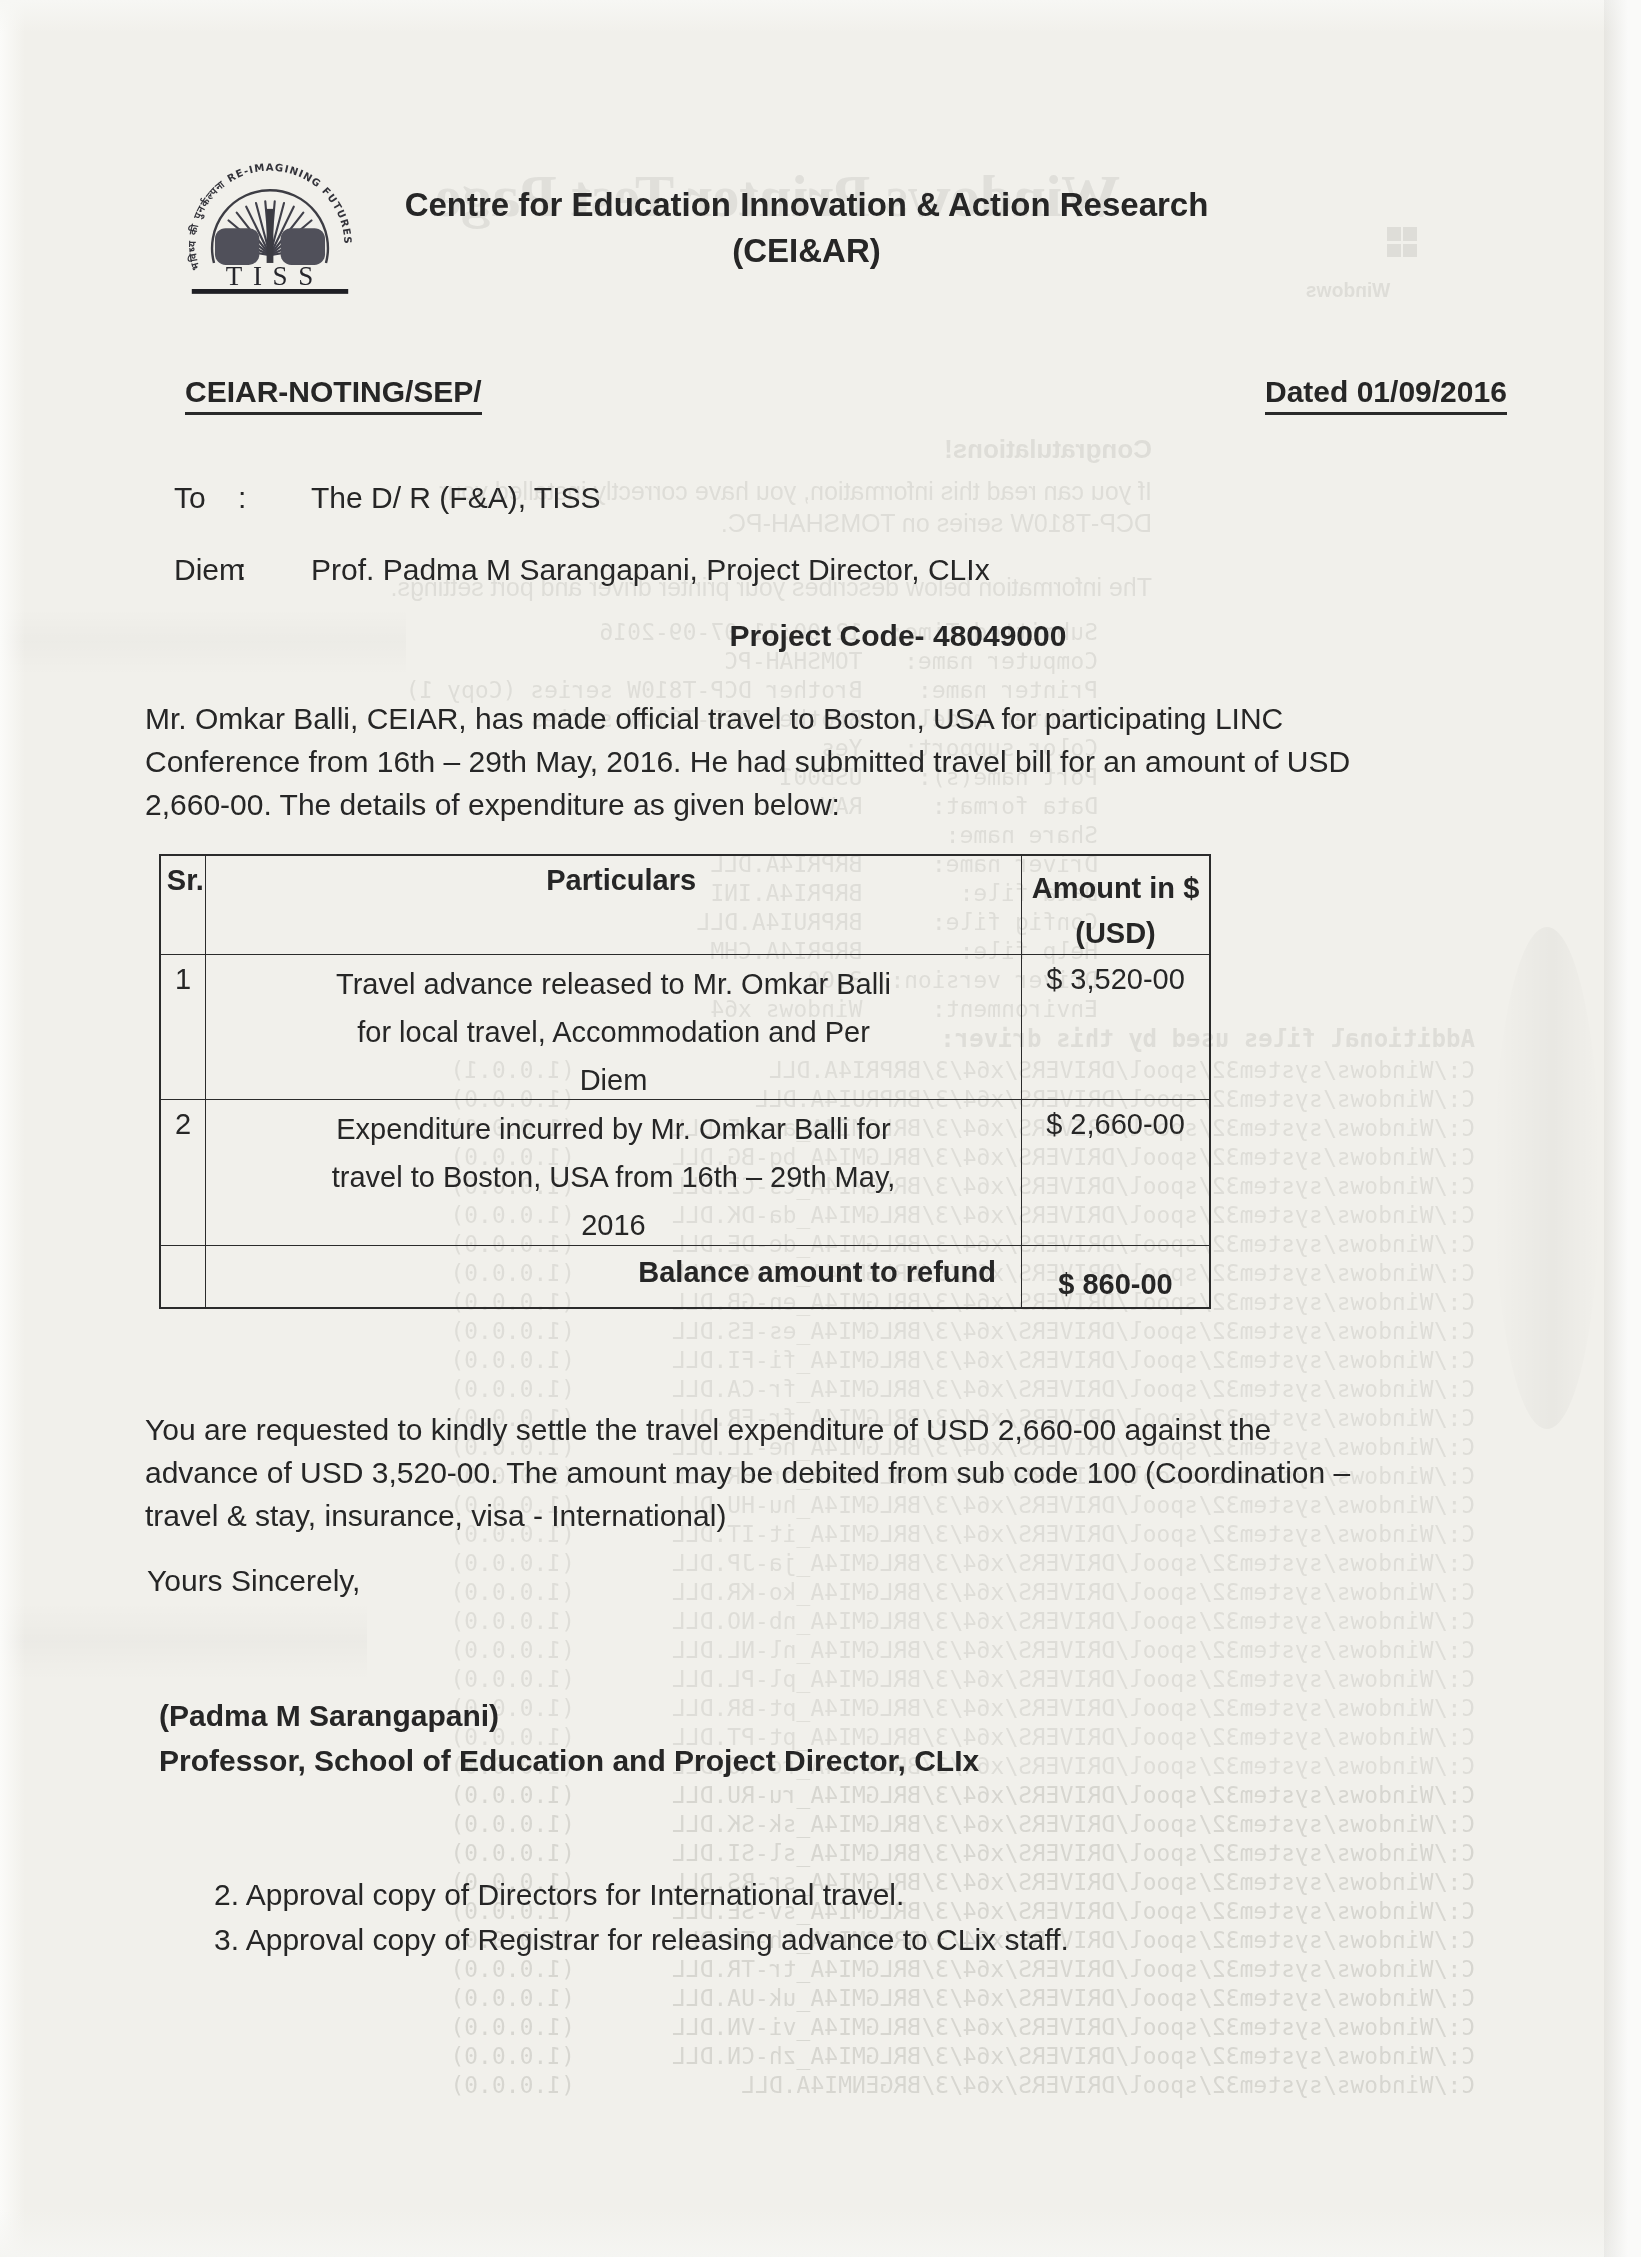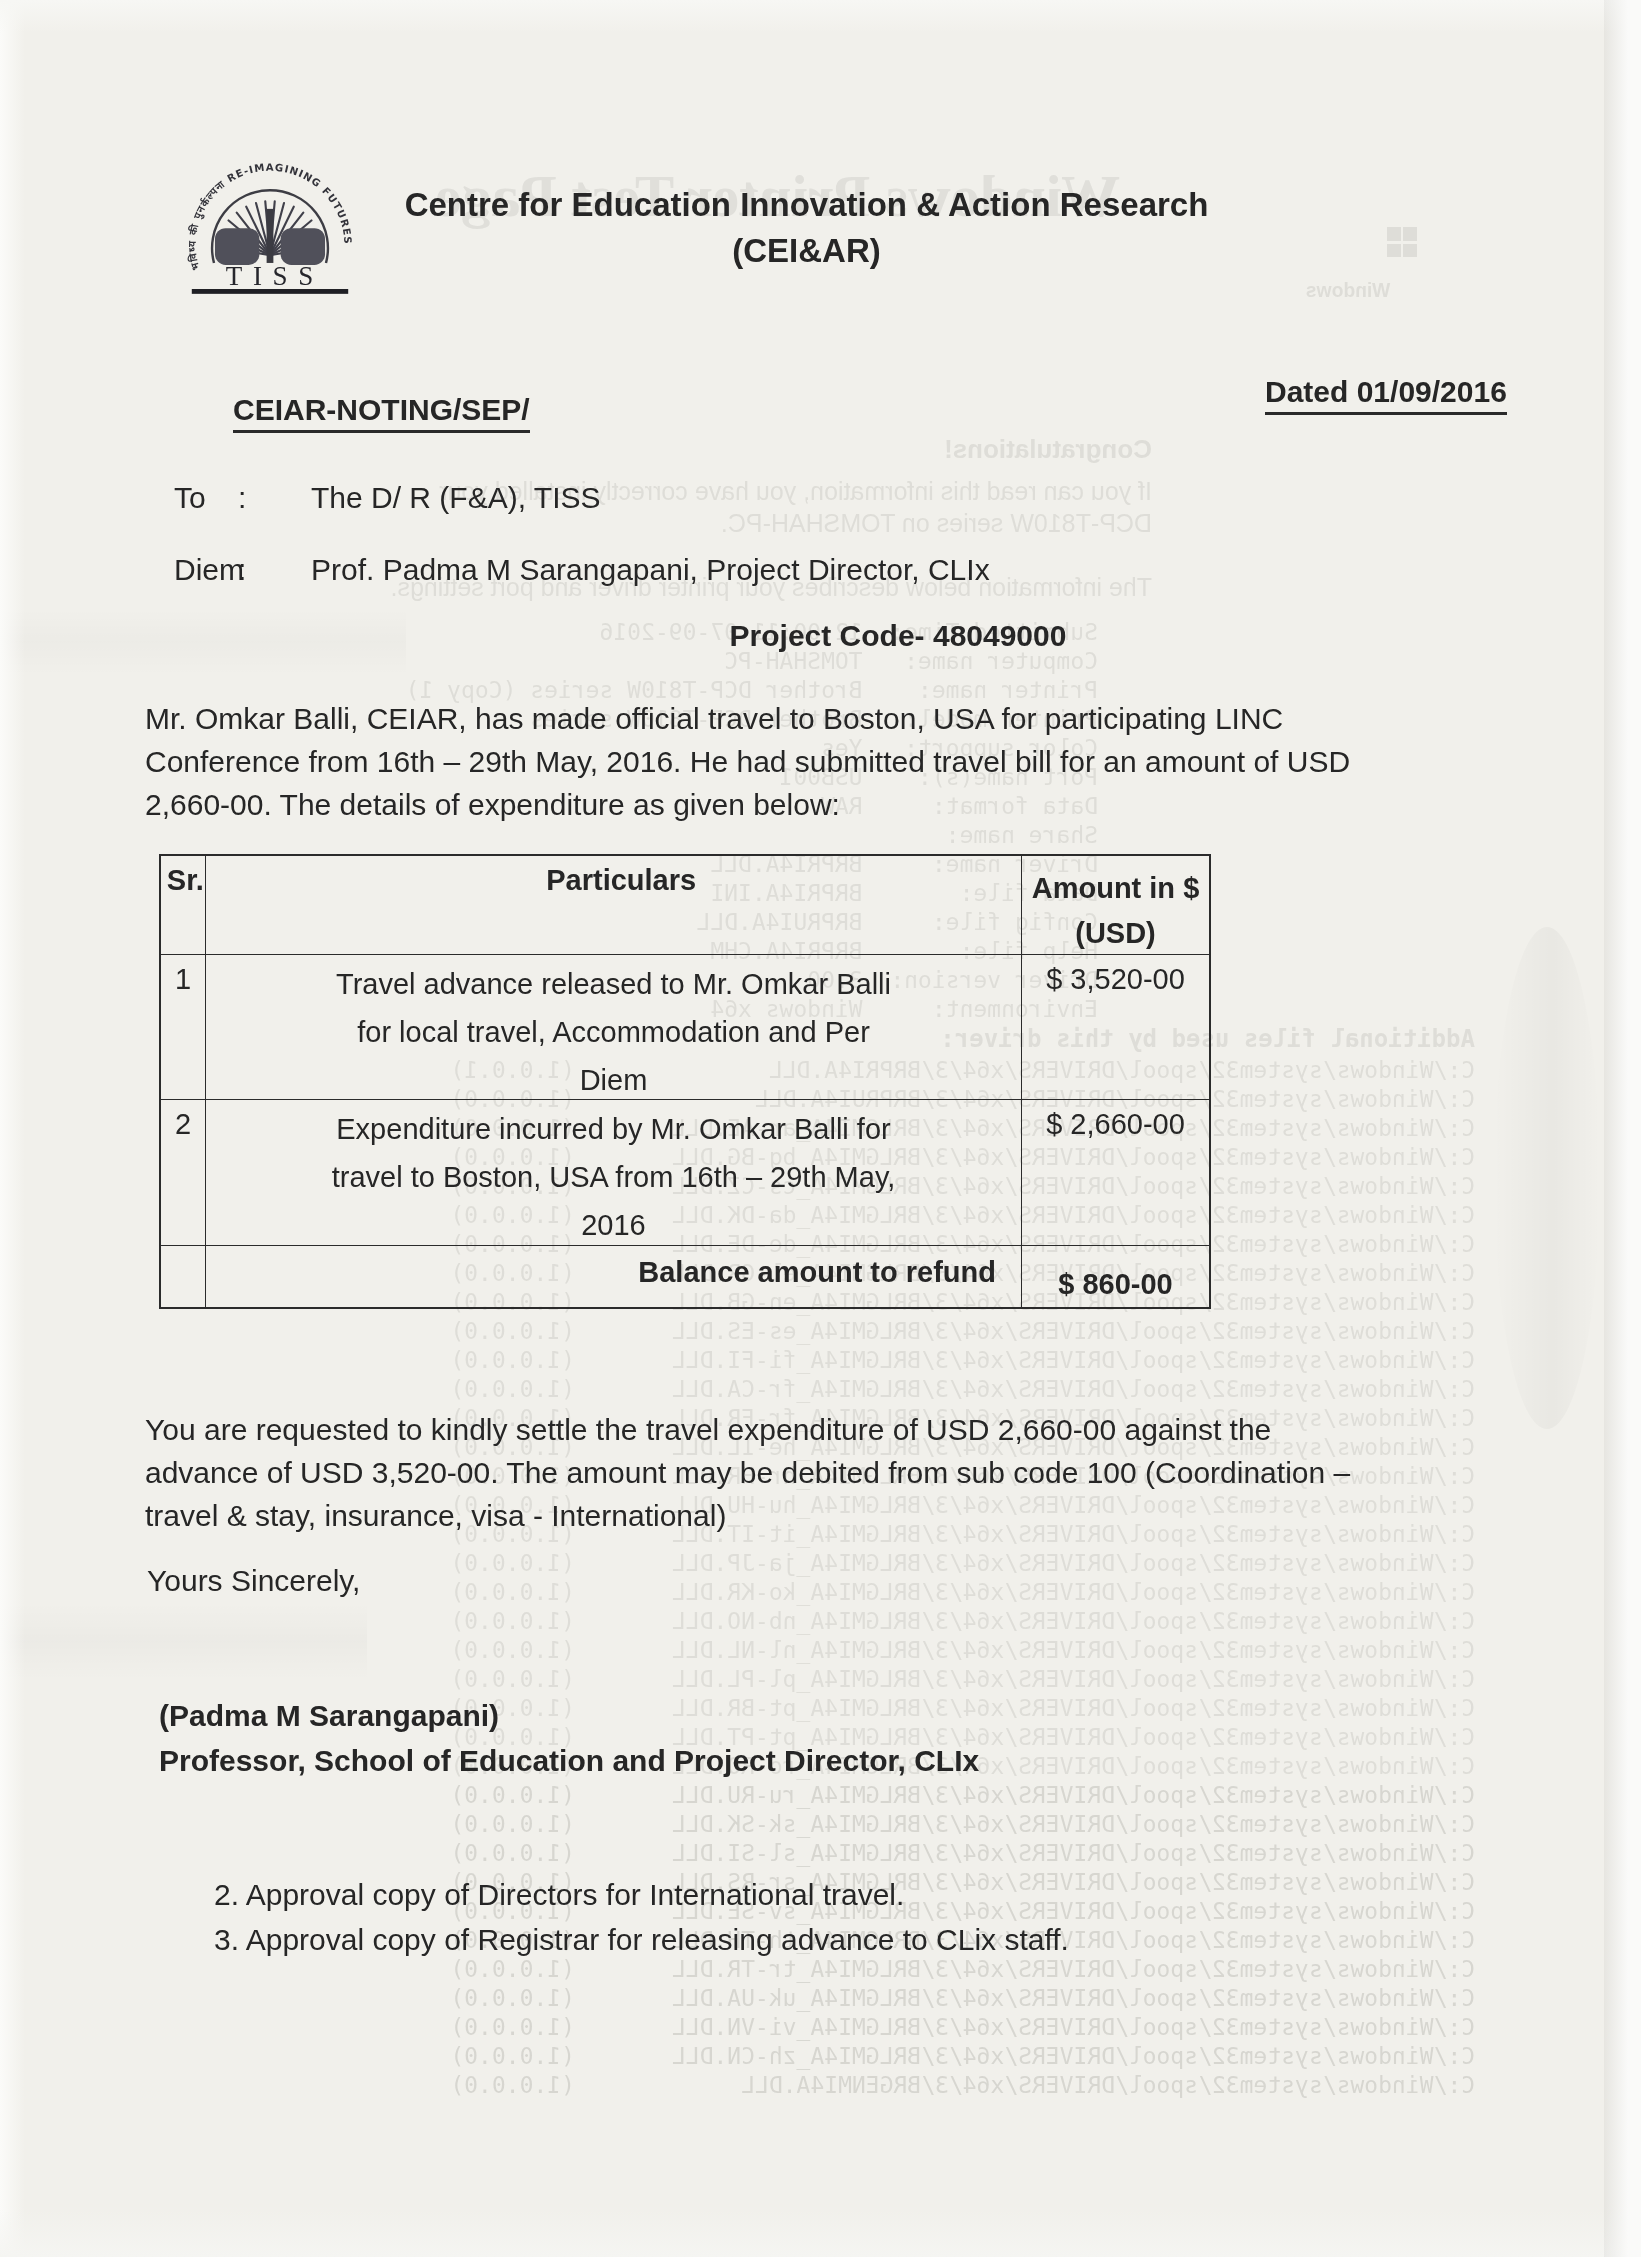--- a/index.html
+++ b/index.html
@@ -26,21 +26,21 @@
   .bt-fields{top:618px;left:543px;font-family:"DejaVu Sans Mono",monospace;font-size:23px;line-height:29px;}
   .bt-fields div{position:relative;}
   .bt-heading{top:1025px;left:166px;font-family:"DejaVu Sans Mono",monospace;font-size:24px;font-weight:bold;}
   .bt-files{top:1056px;left:166px;font-family:"DejaVu Sans Mono",monospace;font-size:23px;line-height:29px;}
   .bt-files div{position:relative;}
   .bt-files div:nth-child(n+26){color:rgba(55,55,50,0.14);}
   
   .content{position:absolute;inset:0;color:#262626;}
   .content .abs{position:absolute;}
   .org-title{left:377px;top:182px;width:859px;text-align:center;font-size:33px;font-weight:bold;line-height:46px;}
-  .ref-no{left:185px;top:393px;font-size:30px;font-weight:bold;border-bottom:3.9px solid #2a2a2a;padding-bottom:2.9px;margin-left:48px;}
+  .ref-no{left:185px;top:375px;font-size:30px;font-weight:bold;border-bottom:3.9px solid #2a2a2a;padding-bottom:2.9px;}
   .dated{left:1265px;top:375px;font-size:30px;font-weight:bold;border-bottom:3.9px solid #2a2a2a;padding-bottom:2.9px;}
   .addr-label{font-size:30px;}
   .to-label{left:174px;top:481px;}
   .to-colon{left:238px;top:481px;}
   .to-value{left:311px;top:481px;}
   .from-label{left:174px;top:553px;}
   .from-colon{left:238px;top:553px;}
   .from-value{left:311px;top:553px;text-align:right;}
   .project-code{left:415px;top:619px;width:966px;text-align:center;font-size:30px;font-weight:bold;}
   .para{font-size:30px;line-height:43px;white-space:pre-line;}

